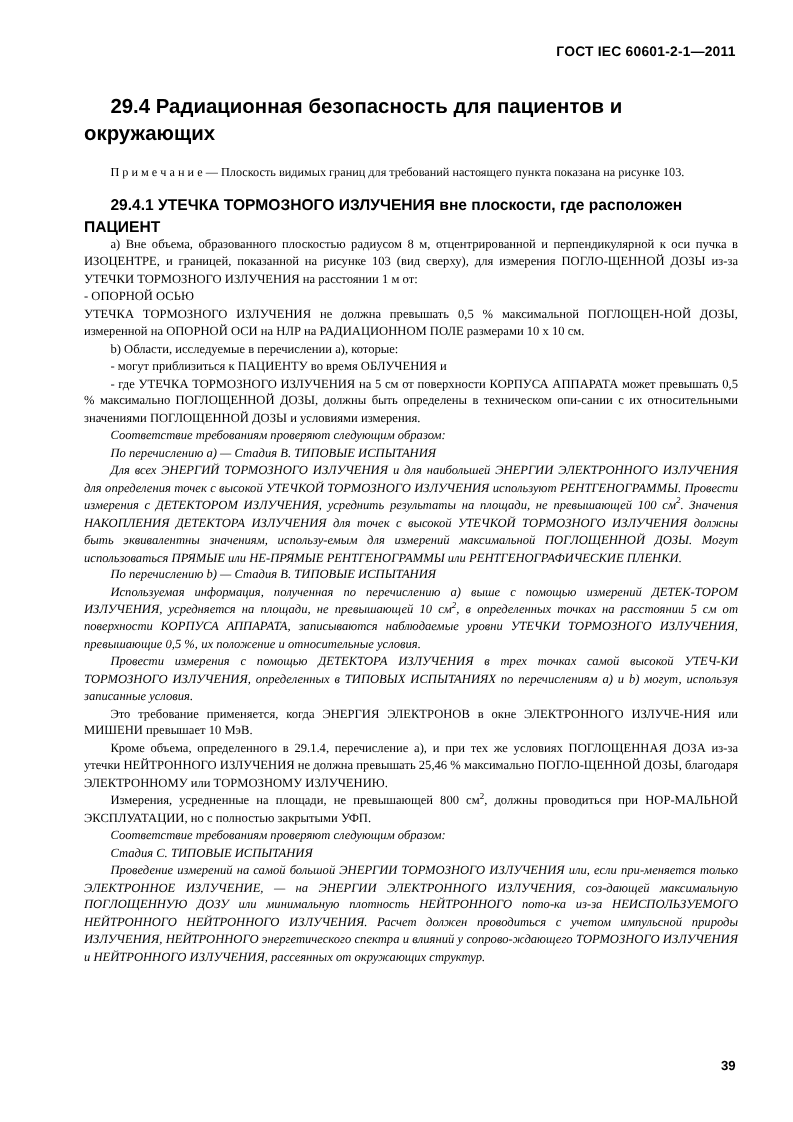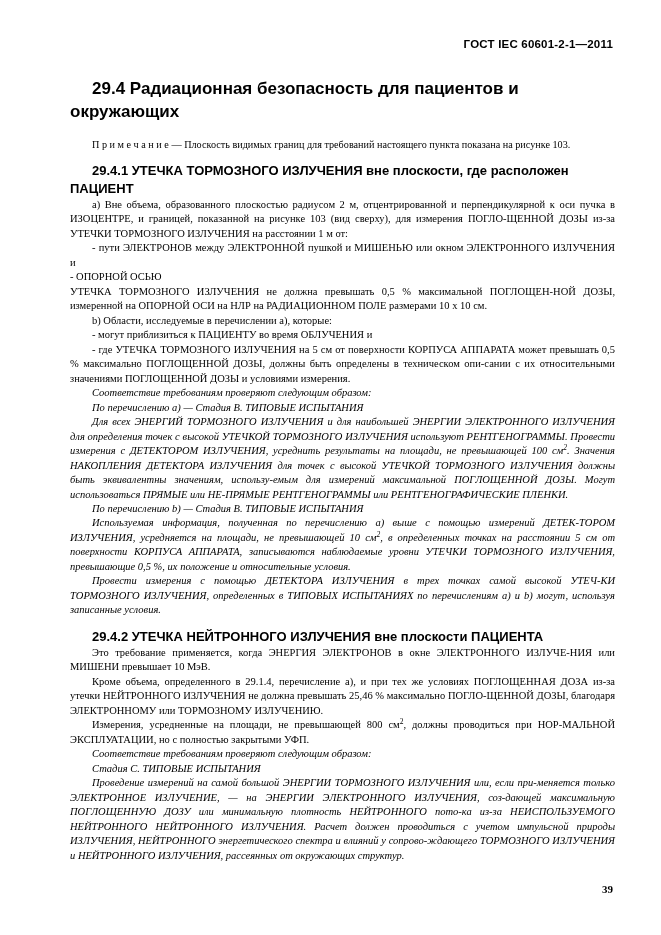--- a/index.html
+++ b/index.html
@@ -74,59 +74,57 @@
   }
   sup {
     font-size: 7.5px;
     vertical-align: super;
     line-height: 0;
   }
   .pageno {
     position: absolute;
     bottom: 40px;
     right: 48px;
-    font-family: Liberation Serif, serif;
+    font-family: Liberation Sans, sans-serif;
     font-size: 11px;
     font-weight: bold;
   }
 </style>
 </head>
 <body>
 
 <div class="page">
 
   <div class="header">ГОСТ IEC 60601-2-1—2011</div>
 
   <div class="content">
 
     <div class="h2">29.4 Радиационная безопасность для пациентов и окружающих</div>
 
     <p class="note">П р и м е ч а н и е  — Плоскость видимых границ для требований настоящего пункта показана на рисунке 103.</p>
 
     <div class="h3">29.4.1 УТЕЧКА ТОРМОЗНОГО ИЗЛУЧЕНИЯ вне плоскости, где расположен ПАЦИЕНТ</div>
 
-    <p class="ind">a) Вне объема, образованного плоскостью радиусом 2 м, отцентрированной и перпендикулярной к оси пучка в ИЗОЦЕНТРЕ, и границей, показанной на рисунке 103 (вид сверху), для измерения ПОГЛО-ЩЕННОЙ ДОЗЫ из-за УТЕЧКИ ТОРМОЗНОГО ИЗЛУЧЕНИЯ на расстоянии 1 м от:</p>
-    <p class="ind">- пути ЭЛЕКТРОНОВ между ЭЛЕКТРОННОЙ пушкой и МИШЕНЬЮ или окном ЭЛЕКТРОННОГО ИЗЛУЧЕНИЯ и</p>
+    <p class="ind">a) Вне объема, образованного плоскостью радиусом 8 м, отцентрированной и перпендикулярной к оси пучка в ИЗОЦЕНТРЕ, и границей, показанной на рисунке 103 (вид сверху), для измерения ПОГЛО-ЩЕННОЙ ДОЗЫ из-за УТЕЧКИ ТОРМОЗНОГО ИЗЛУЧЕНИЯ на расстоянии 1 м от:</p>
     <p class="noind">- ОПОРНОЙ ОСЬЮ</p>
     <p class="noind">УТЕЧКА ТОРМОЗНОГО ИЗЛУЧЕНИЯ не должна превышать 0,5 % максимальной ПОГЛОЩЕН-НОЙ ДОЗЫ, измеренной на ОПОРНОЙ ОСИ на НЛР на РАДИАЦИОННОМ ПОЛЕ размерами 10 х 10 см.</p>
 
     <p class="ind">b) Области, исследуемые в перечислении а), которые:</p>
     <p class="ind">- могут приблизиться к ПАЦИЕНТУ во время ОБЛУЧЕНИЯ и</p>
     <p class="ind">- где УТЕЧКА ТОРМОЗНОГО ИЗЛУЧЕНИЯ на 5 см от поверхности КОРПУСА АППАРАТА может превышать 0,5 % максимально ПОГЛОЩЕННОЙ ДОЗЫ, должны быть определены в техническом опи-сании с их относительными значениями ПОГЛОЩЕННОЙ ДОЗЫ и условиями измерения.</p>
 
     <p class="ind ital">Соответствие требованиям проверяют следующим образом:</p>
     <p class="ind ital">По перечислению a) — Стадия B. ТИПОВЫЕ ИСПЫТАНИЯ</p>
     <p class="ind ital noind-wrap"><span class="ind" style="display:inline">Для всех ЭНЕРГИЙ ТОРМОЗНОГО ИЗЛУЧЕНИЯ и для наибольшей ЭНЕРГИИ ЭЛЕКТРОННОГО ИЗЛУЧЕНИЯ для определения точек с высокой УТЕЧКОЙ ТОРМОЗНОГО ИЗЛУЧЕНИЯ используют РЕНТГЕНОГРАММЫ. Провести измерения с ДЕТЕКТОРОМ ИЗЛУЧЕНИЯ, усреднить результаты на площади, не превышающей 100 см</span><sup>2</sup><span>. Значения НАКОПЛЕНИЯ ДЕТЕКТОРА ИЗЛУЧЕНИЯ для точек с высокой УТЕЧКОЙ ТОРМОЗНОГО ИЗЛУЧЕНИЯ должны быть эквивалентны значениям, использу-емым для измерений максимальной ПОГЛОЩЕННОЙ ДОЗЫ. Могут использоваться ПРЯМЫЕ или НЕ-ПРЯМЫЕ РЕНТГЕНОГРАММЫ или РЕНТГЕНОГРАФИЧЕСКИЕ ПЛЕНКИ.</span></p>
 
     <p class="ind ital">По перечислению b) — Стадия B. ТИПОВЫЕ ИСПЫТАНИЯ</p>
     <p class="ind ital"><span>Используемая информация, полученная по перечислению a) выше с помощью измерений ДЕТЕК-ТОРОМ ИЗЛУЧЕНИЯ, усредняется на площади, не превышающей 10 см</span><sup>2</sup><span>, в определенных точках на расстоянии 5 см от поверхности КОРПУСА АППАРАТА, записываются наблюдаемые уровни УТЕЧКИ ТОРМОЗНОГО ИЗЛУЧЕНИЯ, превышающие 0,5 %, их положение и относительные условия.</span></p>
 
     <p class="ind ital">Провести измерения с помощью ДЕТЕКТОРА ИЗЛУЧЕНИЯ в трех точках самой высокой УТЕЧ-КИ ТОРМОЗНОГО ИЗЛУЧЕНИЯ, определенных в ТИПОВЫХ ИСПЫТАНИЯХ по перечислениям a) и b) могут, используя записанные условия.</p>
 
-    <div class="h3">29.4.2 УТЕЧКА НЕЙТРОННОГО ИЗЛУЧЕНИЯ вне плоскости ПАЦИЕНТА</div>
 
     <p class="ind">Это требование применяется, когда ЭНЕРГИЯ ЭЛЕКТРОНОВ в окне ЭЛЕКТРОННОГО ИЗЛУЧЕ-НИЯ или МИШЕНИ превышает 10 МэВ.</p>
     <p class="ind">Кроме объема, определенного в 29.1.4, перечисление а), и при тех же условиях ПОГЛОЩЕННАЯ ДОЗА из-за утечки НЕЙТРОННОГО ИЗЛУЧЕНИЯ не должна превышать 25,46 % максимально ПОГЛО-ЩЕННОЙ ДОЗЫ, благодаря ЭЛЕКТРОННОМУ или ТОРМОЗНОМУ ИЗЛУЧЕНИЮ.</p>
     <p class="ind"><span>Измерения, усредненные на площади, не превышающей 800 см</span><sup>2</sup><span>, должны проводиться при НОР-МАЛЬНОЙ ЭКСПЛУАТАЦИИ, но с полностью закрытыми УФП.</span></p>
 
     <p class="ind ital">Соответствие требованиям проверяют следующим образом:</p>
     <p class="ind ital">Стадия C. ТИПОВЫЕ ИСПЫТАНИЯ</p>
     <p class="ind ital">Проведение измерений на самой большой ЭНЕРГИИ ТОРМОЗНОГО ИЗЛУЧЕНИЯ или, если при-меняется только ЭЛЕКТРОННОЕ ИЗЛУЧЕНИЕ, — на ЭНЕРГИИ ЭЛЕКТРОННОГО ИЗЛУЧЕНИЯ, соз-дающей максимальную ПОГЛОЩЕННУЮ ДОЗУ или минимальную плотность НЕЙТРОННОГО пото-ка из-за НЕИСПОЛЬЗУЕМОГО НЕЙТРОННОГО НЕЙТРОННОГО ИЗЛУЧЕНИЯ. Расчет должен проводиться с учетом импульсной природы ИЗЛУЧЕНИЯ, НЕЙТРОННОГО энергетического спектра и влияний у сопрово-ждающего ТОРМОЗНОГО ИЗЛУЧЕНИЯ и НЕЙТРОННОГО ИЗЛУЧЕНИЯ, рассеянных от окружающих структур.</p>
 
   </div>

